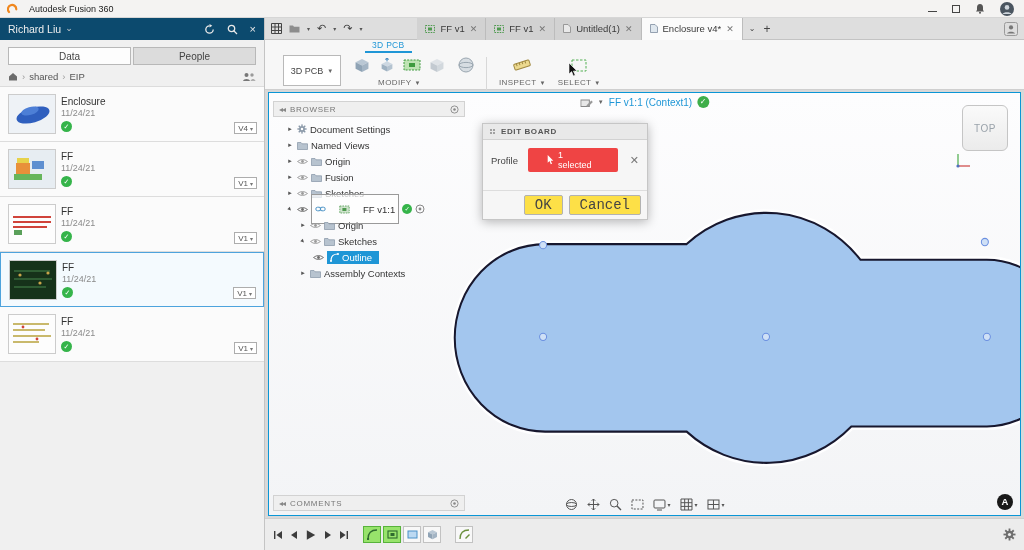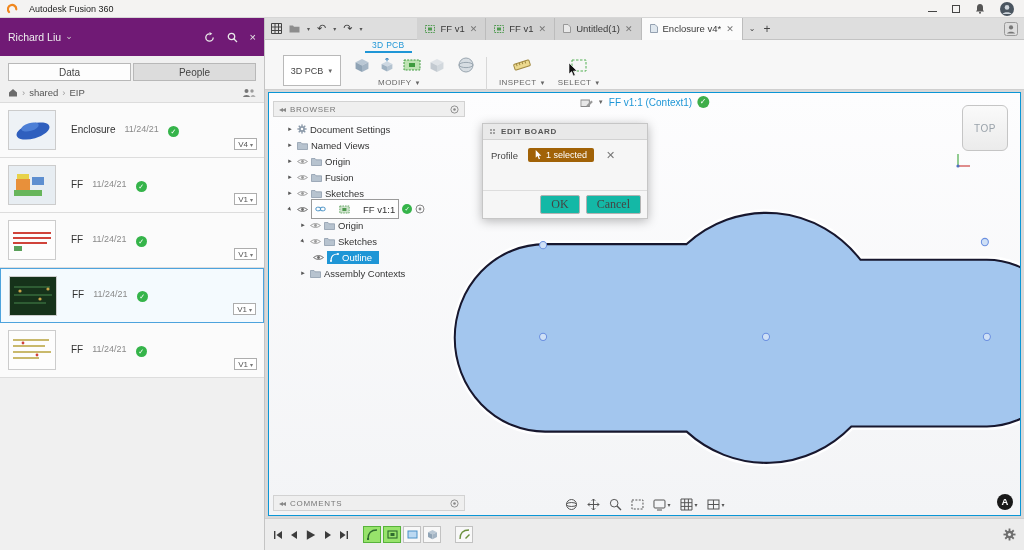--- a/index.html
+++ b/index.html
@@ -14,40 +14,40 @@
 .wbtn{display:inline-flex;align-items:center;justify-content:center;cursor:default}
 .min-glyph{width:9px;height:1px;background:#444;display:inline-block;margin-top:5px}
 .max-glyph{width:8px;height:8px;border:1px solid #444;display:inline-block}
 
 
 .app-row{flex:1;display:flex;min-height:0}
 .data-panel{flex:0 0 265px;width:265px;background:#f0f0f0;border-right:1px solid #c4c4c4;display:flex;flex-direction:column}
 .main-col{flex:1;display:flex;flex-direction:column;min-width:0;background:#e3e3e3}
 
 
-.user-bar{height:38px;background:#701a75;color:#eee;display:flex;align-items:center;padding:0 8px;gap:4px;font-size:10.5px}
+.user-bar{height:22px;background:#0c4a6e;color:#eee;display:flex;align-items:center;padding:0 8px;gap:4px;font-size:10.5px}
 .user-bar .chev{font-size:9px;margin-top:-2px;color:#ccc}
 .ub-icons{margin-left:auto;display:flex;align-items:center;gap:12px}
 .ub-icons .ubtn{color:#e8e8e8;font-size:11px;line-height:1;display:inline-flex}
 .seg-tabs{display:flex;gap:2px;padding:7px 8px 4px 8px}
 .seg{flex:1;height:18px;font-size:10px;color:#444;background:#dcdcdc;border:1px solid #b8b8b8;font-family:inherit}
 .seg.active{background:#fdfdfd}
 .action-row{display:flex;align-items:center;justify-content:flex-end;gap:5px;padding:3px 8px 5px 8px}
 .upload-btn{background:#2e9bd6;color:#fff;border:1px solid #2385bb;border-radius:2px;padding:2px 11px;font-size:10px;font-family:inherit}
 .newfolder-btn{background:#fdfdfd;color:#444;border:1px solid #b5b5b5;border-radius:2px;padding:2px 8px;font-size:10px;font-family:inherit}
 .gearbtn{display:inline-flex;margin-left:4px}
 .breadcrumb{display:flex;align-items:center;gap:4px;padding:2px 8px 4px 8px;font-size:9.5px;color:#555;border-bottom:1px solid #dcdcdc}
 .bc-sep{color:#999}
 .bc-link{color:#555}
 .bc-share{margin-left:auto;display:inline-flex}
 .file-list{flex:1;overflow:hidden}
 .fcard{position:relative;height:55px;background:#fbfbfb;border-bottom:1px solid #ddd;display:flex;align-items:center;padding:4px 8px}
 .fcard.selected{border:1px solid #4da3dd;background:#f4fafe}
 .fthumb{width:48px;height:40px;border:1px solid #ccc;background:#fff;flex:0 0 48px;display:flex;align-items:center;justify-content:center;overflow:hidden}
-.fmeta{margin-left:15px;display:flex;flex-direction:row;gap:9px}
+.fmeta{margin-left:5px;display:flex;flex-direction:column;gap:1px}
 .fname{font-size:10px;color:#333}
 .fdate{font-size:9px;color:#8a8a8a}
 .gbadge{width:11px;height:11px;border-radius:50%;background:#35b44a;color:#fff;font-size:7px;line-height:11px;text-align:center;display:inline-block}
 .gbadge.sm{width:10px;height:10px;line-height:10px;font-size:6.5px}
 .fmeta .gbadge{margin-top:2px}
 .vchip{position:absolute;right:7px;bottom:7px;border:1px solid #adadad;background:#fff;font-size:8px;color:#555;padding:0 3px;height:12px;display:flex;align-items:center;gap:2px}
 .vchip .caret{font-size:6px;color:#777}
 
 
 .doc-tabs{flex:0 0 22px;height:22px;background:#dedede;border-bottom:1px solid #c3c3c3;display:flex;align-items:center;padding:0 6px}
@@ -89,32 +89,32 @@
 .browser{position:absolute;left:4px;top:8px;width:192px}
 .b-head{height:16px;background:rgba(238,238,238,.96);border:1px solid #d2d2d2;display:flex;align-items:center;padding:0 5px;gap:5px;font-size:8px;color:#777;letter-spacing:.7px}
 .b-head .coll{font-size:8px;color:#888;letter-spacing:-1px}
 .b-head .opt{margin-left:auto;display:inline-flex}
 .tree{padding-top:4px}
 .trow{height:16px;display:flex;align-items:center;gap:3px;font-size:9.5px;color:#333}
 .lvl0{padding-left:2px}.lvl1{padding-left:13px}.lvl2{padding-left:26px}.lvl3{padding-left:40px}
 .tarrow{width:8px;font-size:7px;color:#555;text-align:center;display:inline-block}
 .tarrow.open{transform:rotate(45deg)}
 .icn{display:inline-flex;align-items:center}
-.fvbox{display:flex;align-items:center;gap:13px;border:1px solid #9a9a9a;background:rgba(255,255,255,.7);padding:0 3px;height:20px}
+.fvbox{display:flex;align-items:center;gap:13px;border:1px solid #9a9a9a;background:rgba(255,255,255,.7);padding:0 3px;height:30px}
 .outline-chip{display:flex;align-items:center;gap:3px;background:#1f96d6;color:#fff;height:13px;padding:0 7px 0 3px;font-size:9.5px}
 
 .edit-board{position:absolute;left:213px;top:30px;width:166px;background:#f6f6f6;border:1px solid #c6c6c6;box-shadow:0 2px 10px rgba(0,0,0,.28)}
 .eb-head{height:16px;background:#e9e9e9;border-bottom:1px solid #d2d2d2;display:flex;align-items:center;gap:5px;padding:0 6px;font-size:8px;color:#555;letter-spacing:.6px;font-weight:bold}
 .eb-body{padding:8px 8px 0 8px;height:50px}
 .eb-row{display:flex;align-items:center;gap:10px}
 .eb-label{font-size:9.5px;color:#444}
-.sel-chip{display:flex;align-items:center;gap:4px;background:#a16207;color:#fff;font-size:9px;border-radius:2px;padding:2px 7px}
+.sel-chip{display:flex;align-items:center;gap:4px;background:#ef4444;color:#fff;font-size:9px;border-radius:2px;padding:2px 19px}
 .eb-x{color:#777;font-size:11px;margin-left:2px}
 .eb-foot{border-top:1px solid #ddd;padding:4px 6px;display:flex;justify-content:flex-end;gap:6px}
-.eb-btn{background:#14b8a6;border:1px solid #b2b2b2;border-radius:2px;font-size:12px;color:#444;padding:1px 10px;font-family:Liberation Serif, serif}
+.eb-btn{background:#fde047;border:1px solid #b2b2b2;border-radius:2px;font-size:14px;color:#444;padding:1px 10px;font-family:Liberation Mono, monospace}
 
 .viewcube{position:absolute;right:12px;top:12px;width:46px;height:46px;border:1px solid #c5c5c5;border-radius:6px;background:linear-gradient(#fafafa,#ebebeb);display:flex;align-items:center;justify-content:center;font-size:10px;color:#9aa3ab;letter-spacing:.5px}
 .triad{position:absolute;right:46px;top:56px}
 
 .comments-bar{position:absolute;left:4px;bottom:4px;width:192px;height:16px;background:rgba(238,238,238,.96);border:1px solid #d2d2d2;display:flex;align-items:center;gap:5px;padding:0 5px;font-size:8px;color:#777;letter-spacing:.7px}
 .comments-bar .coll{font-size:8px;color:#888;letter-spacing:-1px}
 .comments-bar .opt{margin-left:auto;display:inline-flex}
 
 .nav-toolbar{position:absolute;left:50%;bottom:4px;transform:translateX(-50%);display:flex;align-items:center;gap:9px}
 .nav-toolbar .nbtn{display:inline-flex;align-items:center;gap:2px}

